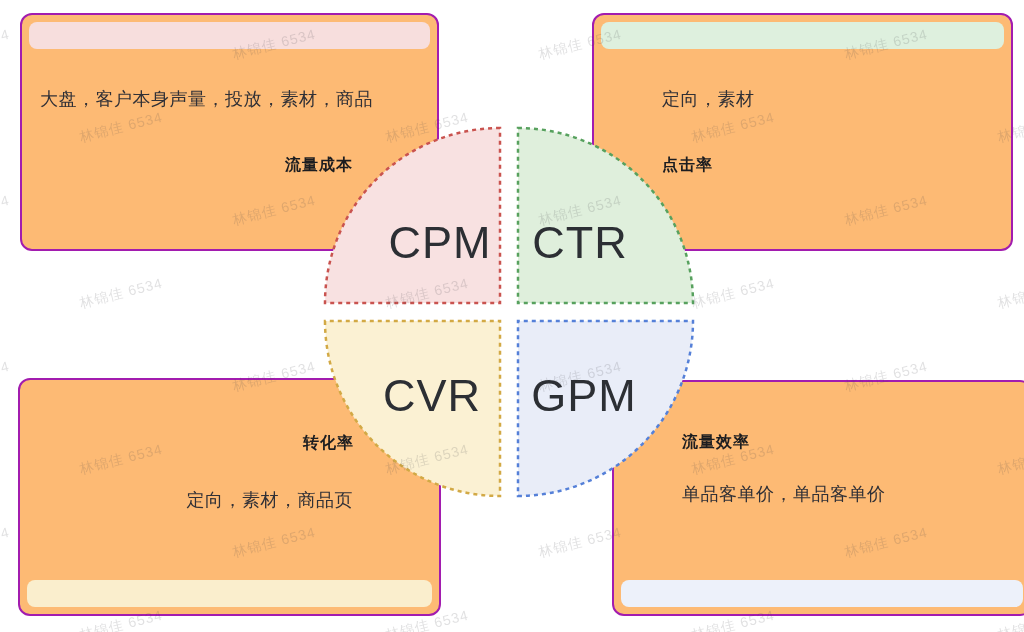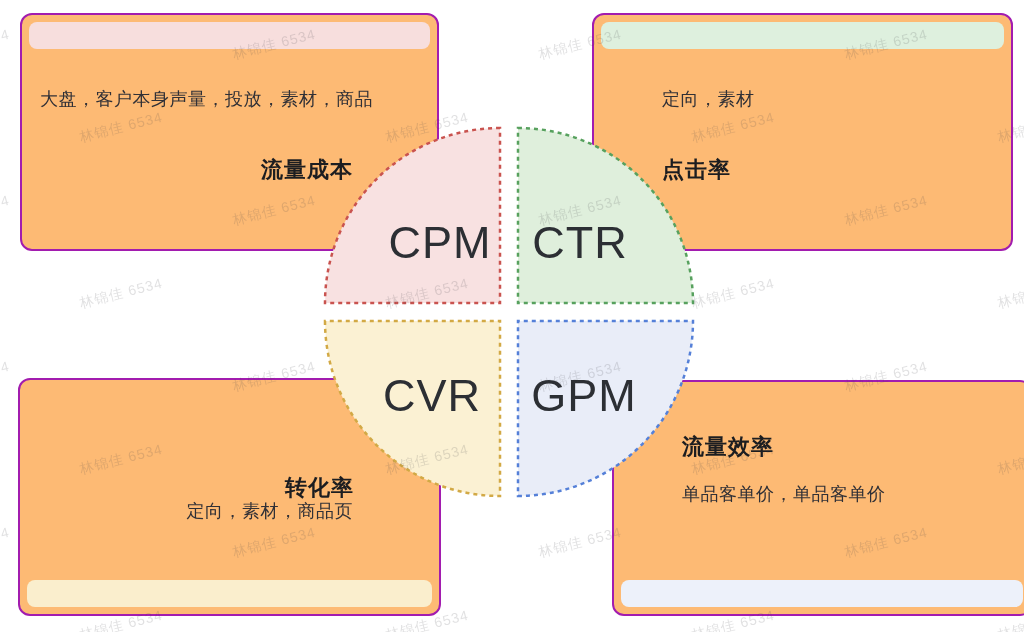--- a/index.html
+++ b/index.html
@@ -35,33 +35,33 @@
 
   .card-desc {
     position: absolute;
     font-size: 18px;
     color: #303036;
     white-space: nowrap;
     letter-spacing: 0.5px;
   }
   .card-title {
     position: absolute;
-    font-size: 22px;
+    font-size: 16px;
     font-weight: bold;
     color: #1c1d20;
     white-space: nowrap;
     letter-spacing: 1px;
     text-align: right;
   }
   #card-tl .card-desc  { left: 18px;  top: 72px;  }
   #card-tl .card-title { right: 84px; top: 140px; }
   #card-tr .card-desc  { left: 68px;  top: 72px;  }
   #card-tr .card-title { left: 68px;  top: 140px; }
-  #card-bl .card-title { right: 85px; top: 53px; margin-top: 40px;  }
-  #card-bl .card-desc  { right: 86px; top: 119px; }
+  #card-bl .card-title { right: 85px; top: 53px;  }
+  #card-bl .card-desc  { right: 86px; top: 108px; }
   #card-br .card-title { left: 68px;  top: 50px;  }
   #card-br .card-desc  { left: 68px;  top: 100px; }
 
   .circle-overlay {
     position: absolute;
     left: 0; top: 0;
     width: 1024px; height: 632px;
     z-index: 5;
     pointer-events: none;
   }

